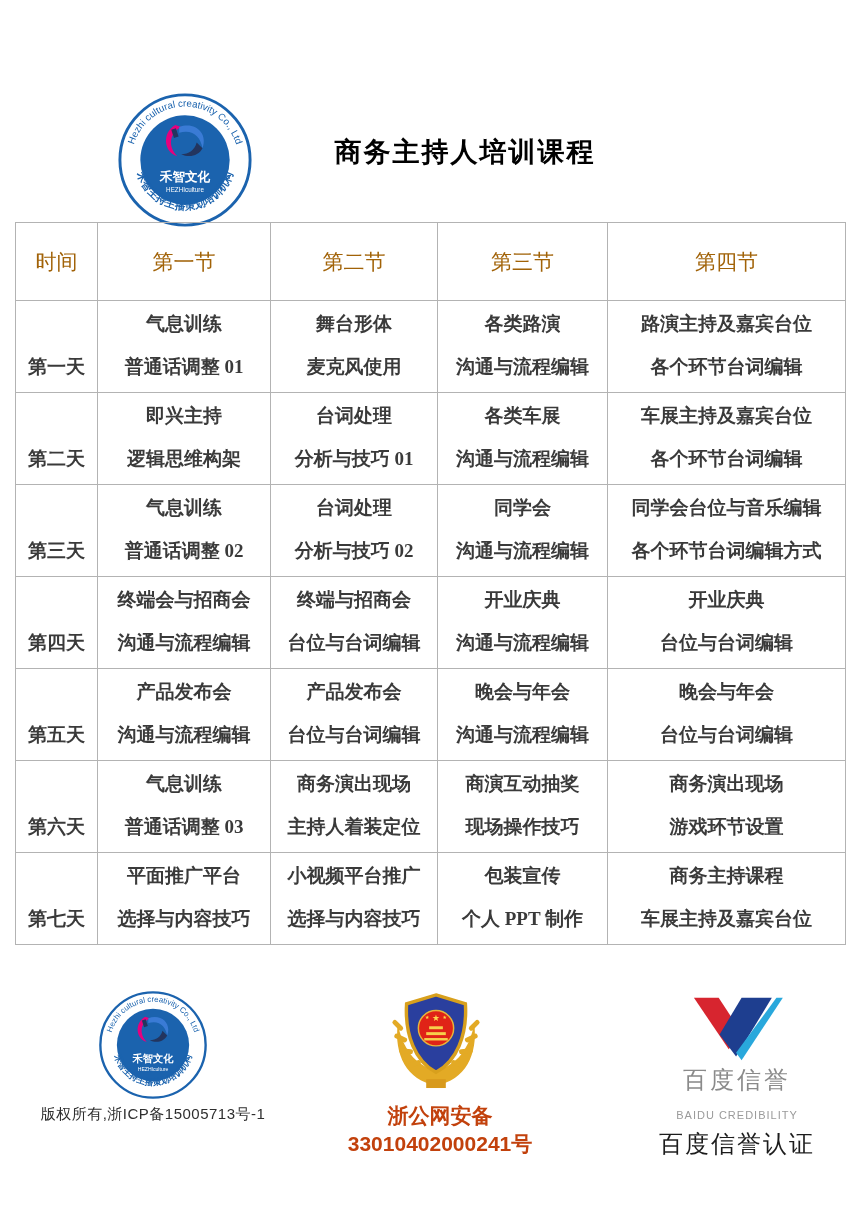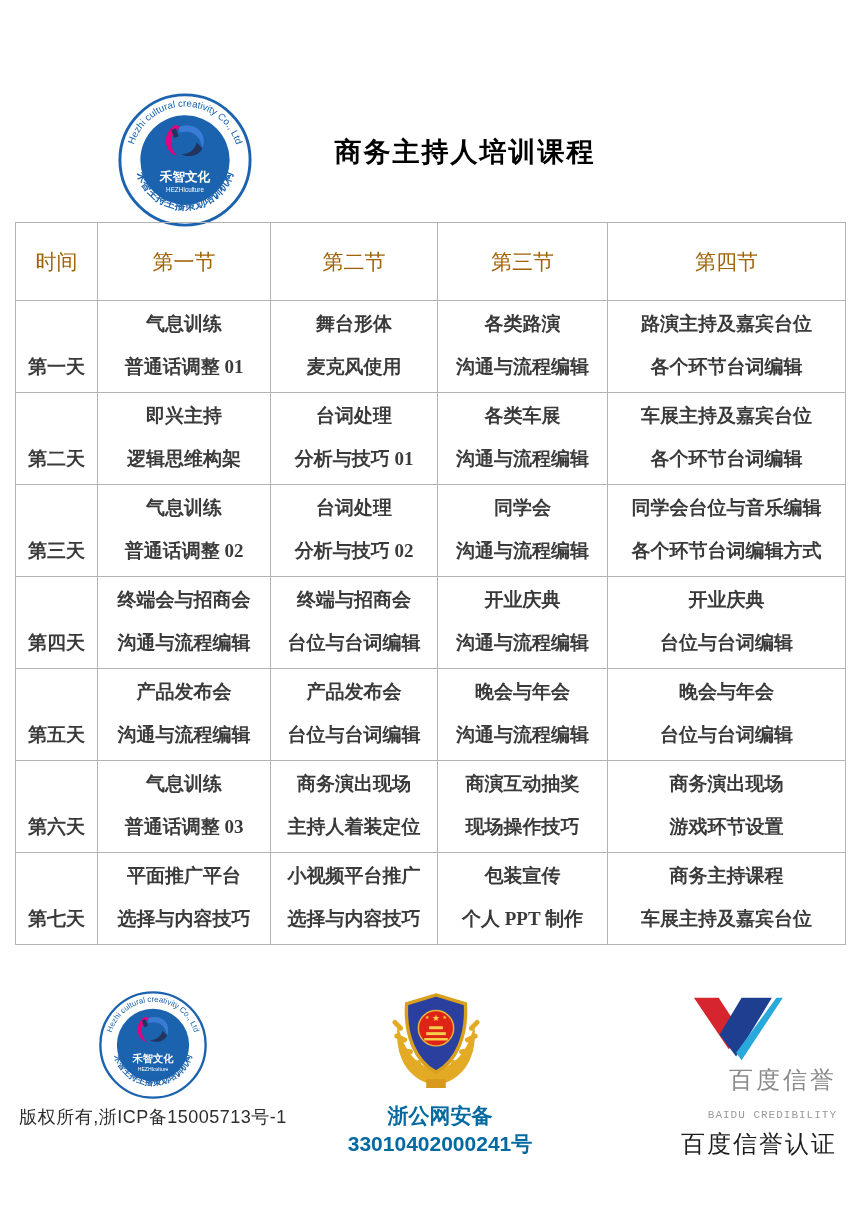--- a/index.html
+++ b/index.html
@@ -22,27 +22,27 @@
   .two{height:100%;box-sizing:border-box;display:flex;flex-direction:column;
        justify-content:space-between;align-items:center;padding:11px 2px 13px;}
   .line{font-size:19px;line-height:24px;white-space:nowrap;}
   .daycell{height:100%;box-sizing:border-box;display:flex;align-items:flex-end;
            justify-content:center;padding-bottom:13px;font-size:19px;line-height:24px;}
 
   
   #footer-logo{left:98px;top:990px;width:110px;height:110px;}
   #copyright{left:18px;top:1105px;width:270px;text-align:center;
              font-family:"Liberation Sans","DejaVu Sans",sans-serif;
-             font-size:18px;color:#2e2e2e;letter-spacing:0.5px;}
+             font-size:15px;color:#2e2e2e;letter-spacing:0.5px;}
   #police-badge{left:387px;top:988px;width:98px;height:104px;}
   #police-text{left:310px;top:1102px;width:260px;text-align:center;
                font-family:"Liberation Sans","DejaVu Sans",sans-serif;
-               font-weight:700;font-size:21px;color:#0369a1;}
-  #baidu-block{left:637px;top:996px;width:200px;text-align:right;
-               font-family:Liberation Mono, monospace;}
+               font-weight:700;font-size:21px;color:#c2410c;}
+  #baidu-block{left:637px;top:996px;width:200px;text-align:center;
+               font-family:Liberation Sans, sans-serif;}
   #baidu-v{width:100px;height:66px;margin:0 auto;display:block;}
   #baidu-name{font-size:24px;color:#8a8a8a;letter-spacing:3px;margin-top:2px;}
   #baidu-sub{font-size:11px;color:#9a9a9a;letter-spacing:1px;margin-top:13px;}
   #baidu-cert{font-size:24px;color:#1c1c1c;letter-spacing:2px;margin-top:7px;}
 </style>
 </head>
 <body>
 
 <div class="abs" id="header-logo">
   <svg viewBox="0 0 140 140" width="100%" height="100%">

